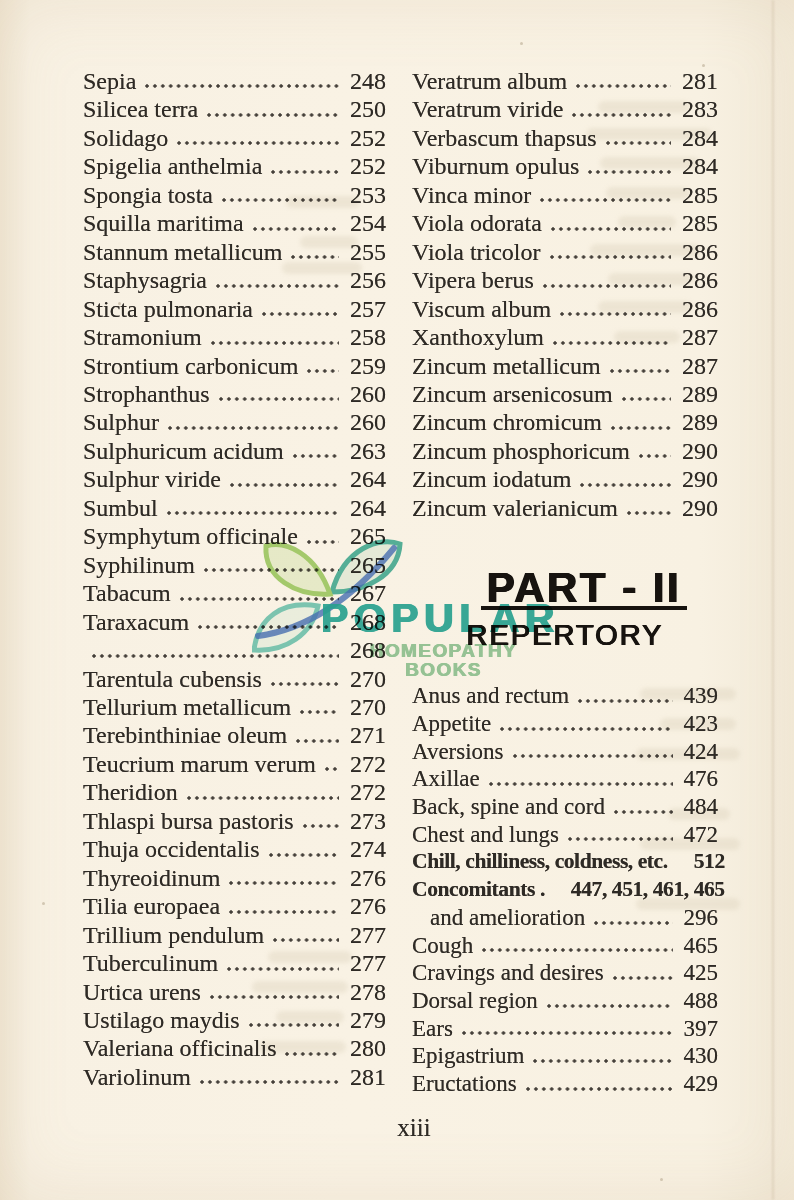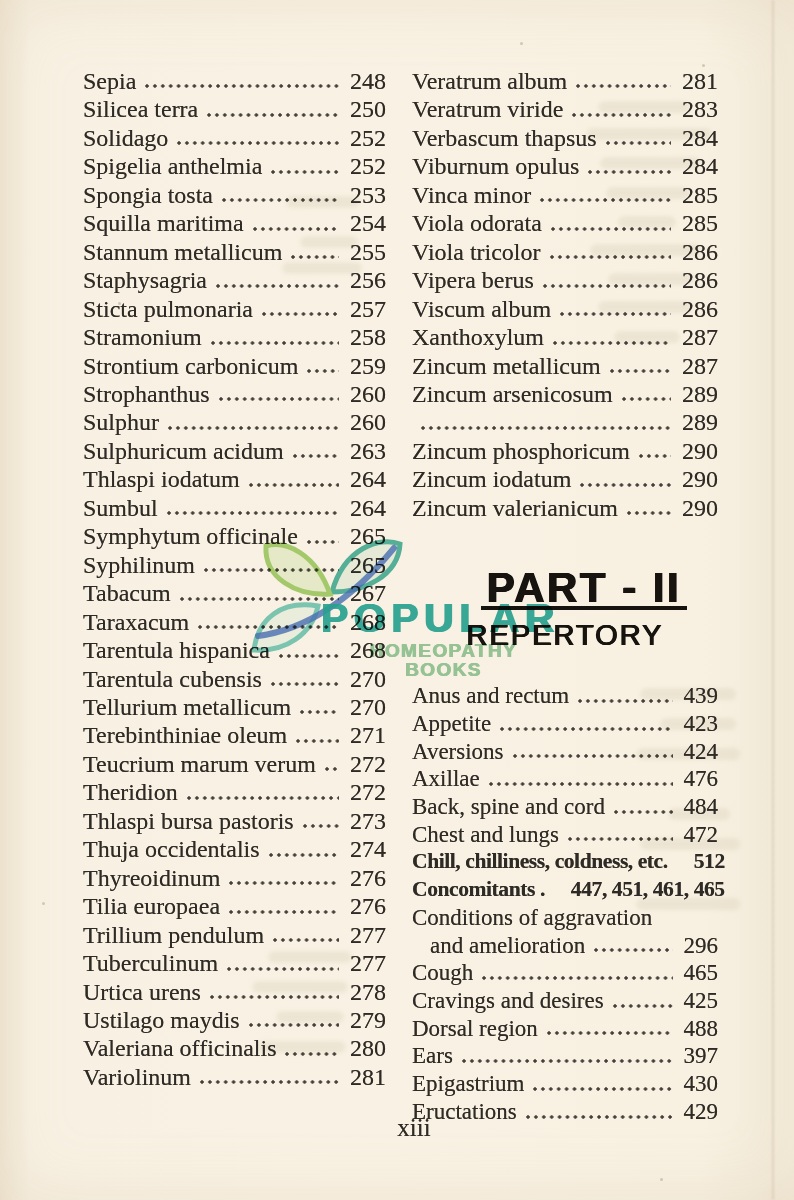--- a/index.html
+++ b/index.html
@@ -174,21 +174,21 @@
         <span class="label">Sulphur</span>
         <span class="leader"></span>
         <span class="num">260</span>
       </div>
       <div class="row">
         <span class="label">Sulphuricum acidum</span>
         <span class="leader"></span>
         <span class="num">263</span>
       </div>
       <div class="row">
-        <span class="label">Thlaspi iodatum</span>
+        <span class="label">Sulphur viride</span>
         <span class="leader"></span>
         <span class="num">264</span>
       </div>
       <div class="row">
         <span class="label">Sumbul</span>
         <span class="leader"></span>
         <span class="num">264</span>
       </div>
       <div class="row">
         <span class="label">Symphytum officinale</span>
@@ -204,21 +204,20 @@
         <span class="label">Tabacum</span>
         <span class="leader"></span>
         <span class="num">267</span>
       </div>
       <div class="row">
         <span class="label">Taraxacum</span>
         <span class="leader"></span>
         <span class="num">268</span>
       </div>
       <div class="row">
-        <span class="label">Tarentula hispanica</span>
         <span class="leader"></span>
         <span class="num">268</span>
       </div>
       <div class="row">
         <span class="label">Tarentula cubensis</span>
         <span class="leader"></span>
         <span class="num">270</span>
       </div>
       <div class="row">
         <span class="label">Tellurium metallicum</span>
@@ -348,20 +347,21 @@
           <span class="label">Zincum metallicum</span>
           <span class="leader"></span>
           <span class="num">287</span>
         </div>
         <div class="row">
           <span class="label">Zincum arsenicosum</span>
           <span class="leader"></span>
           <span class="num">289</span>
         </div>
         <div class="row">
+          <span class="label">Zincum chromicum</span>
           <span class="leader"></span>
           <span class="num">289</span>
         </div>
         <div class="row">
           <span class="label">Zincum phosphoricum</span>
           <span class="leader"></span>
           <span class="num">290</span>
         </div>
         <div class="row">
           <span class="label">Zincum iodatum</span>
@@ -413,23 +413,20 @@
         </div>
         <div class="row tight">
           <span class="label">Chill, chilliness, coldness, etc.</span>
           <span class="leader nodots"></span>
           <span class="num">512</span>
         </div>
         <div class="row tight">
           <span class="label">Concomitants .</span>
           <span class="leader nodots"></span>
           <span class="num">447, 451, 461, 465</span>
-        </div>
-        <div class="row">
-          <span class="label">Conditions of aggravation</span>
         </div>
         <div class="row indent">
           <span class="label">and amelioration</span>
           <span class="leader"></span>
           <span class="num">296</span>
         </div>
         <div class="row">
           <span class="label">Cough</span>
           <span class="leader"></span>
           <span class="num">465</span>

